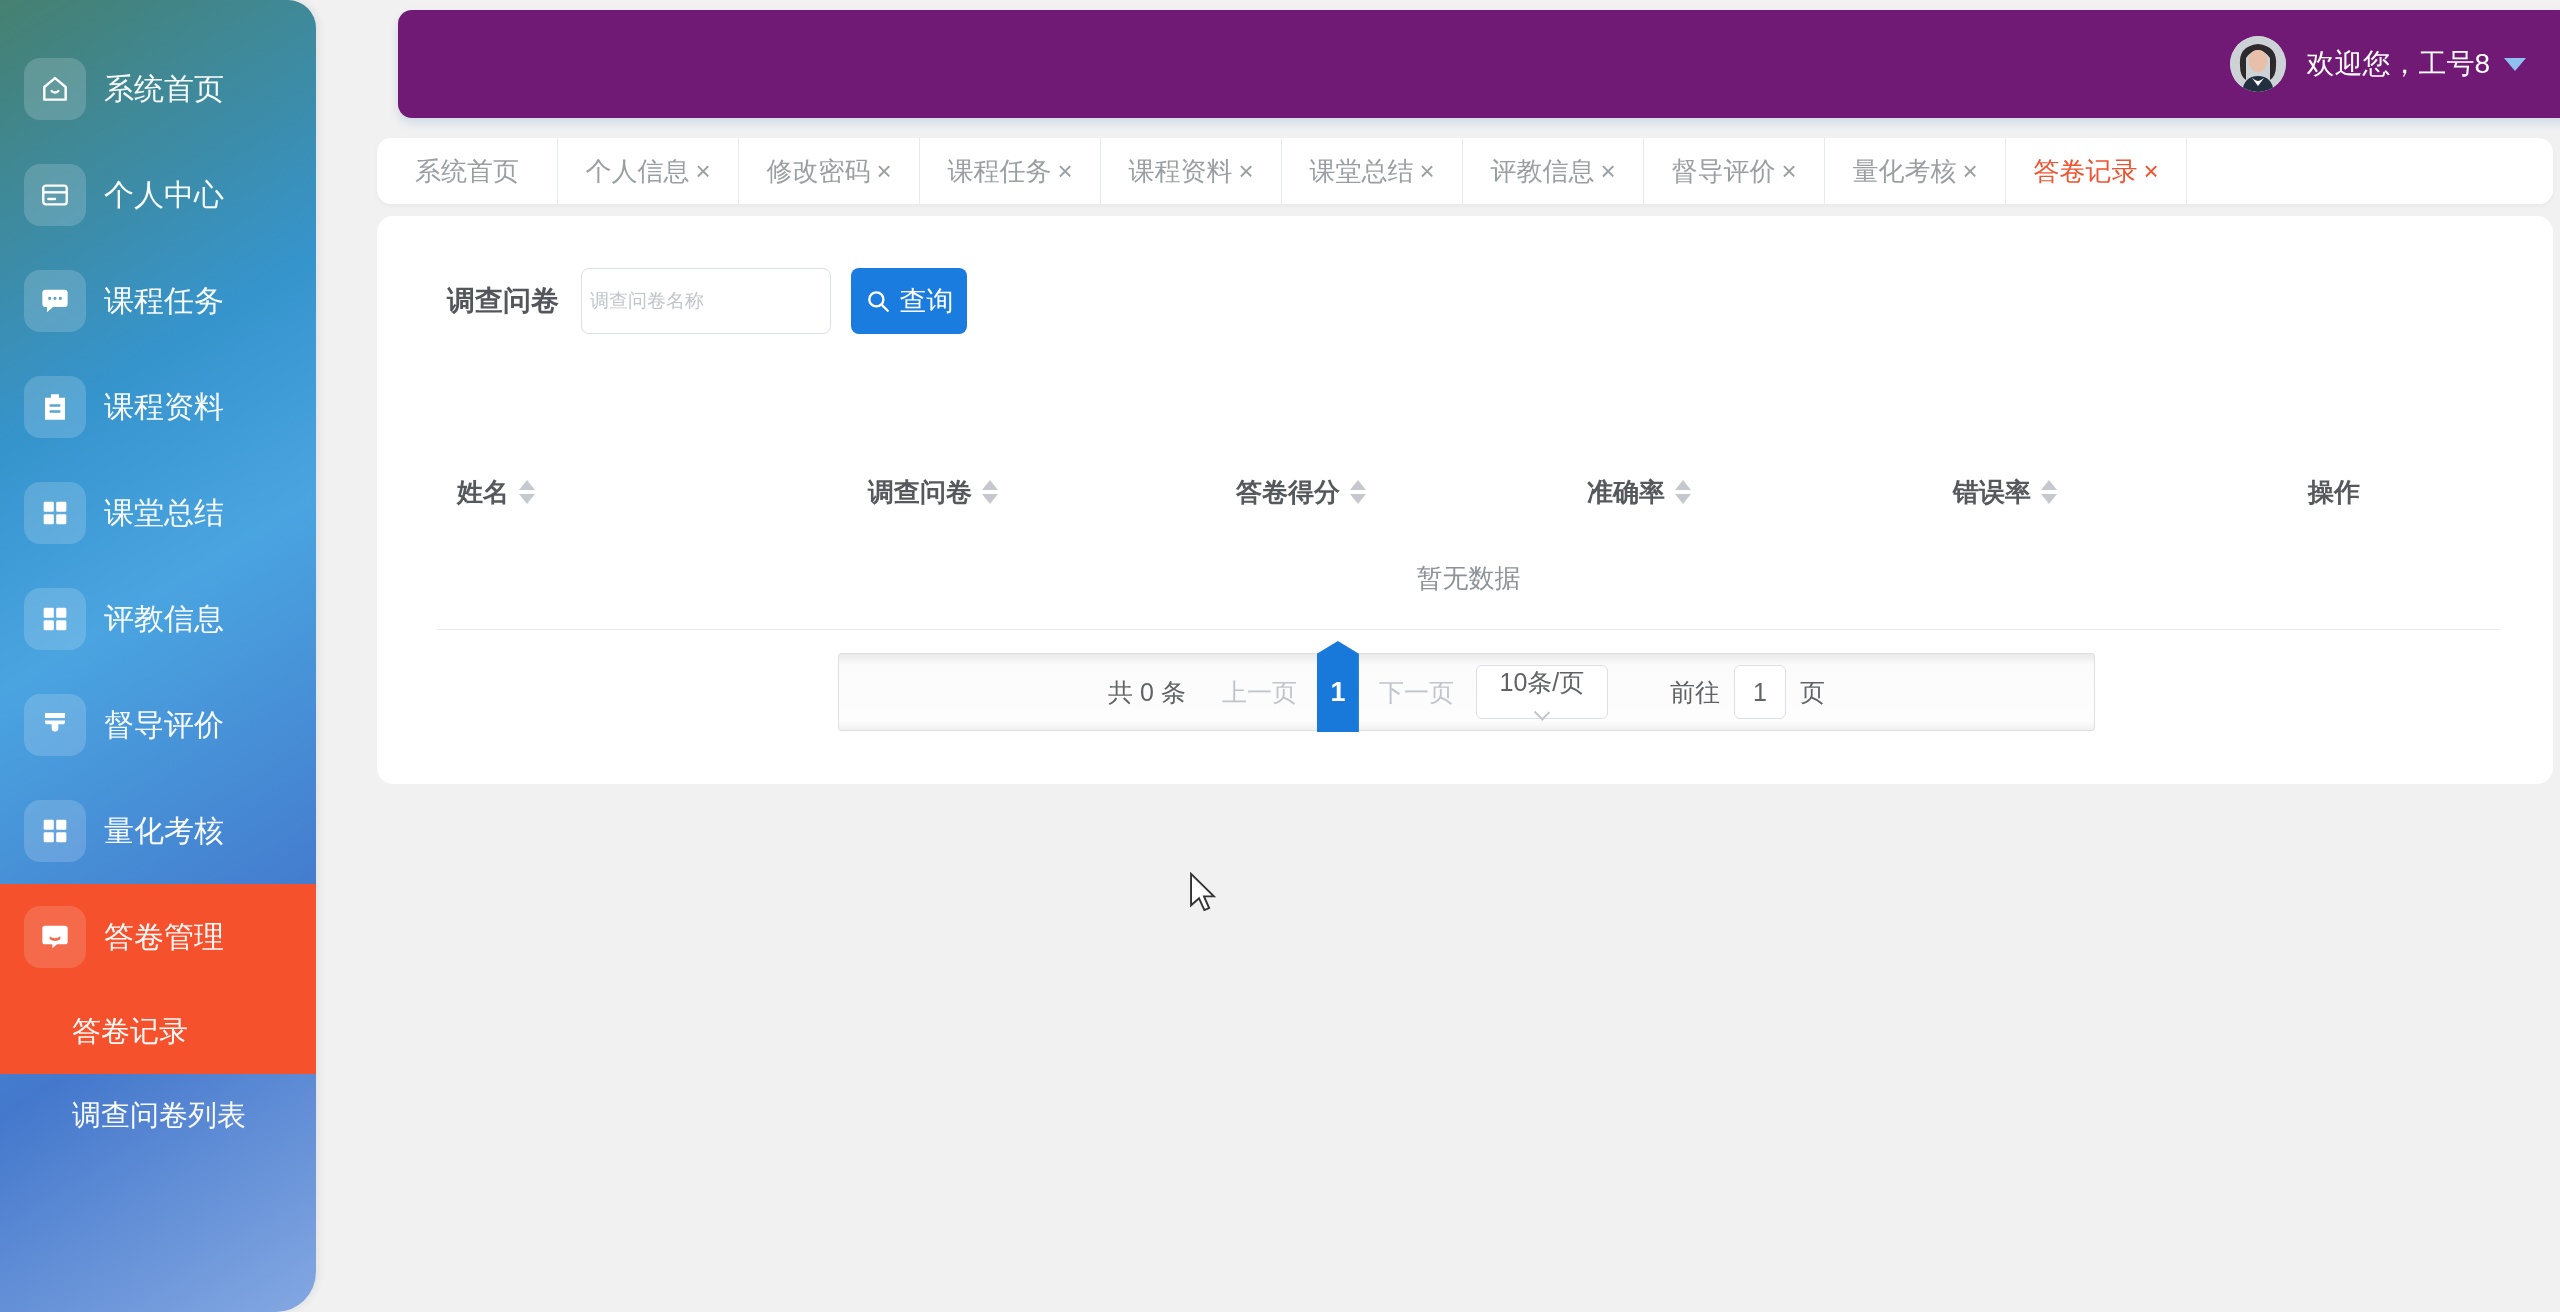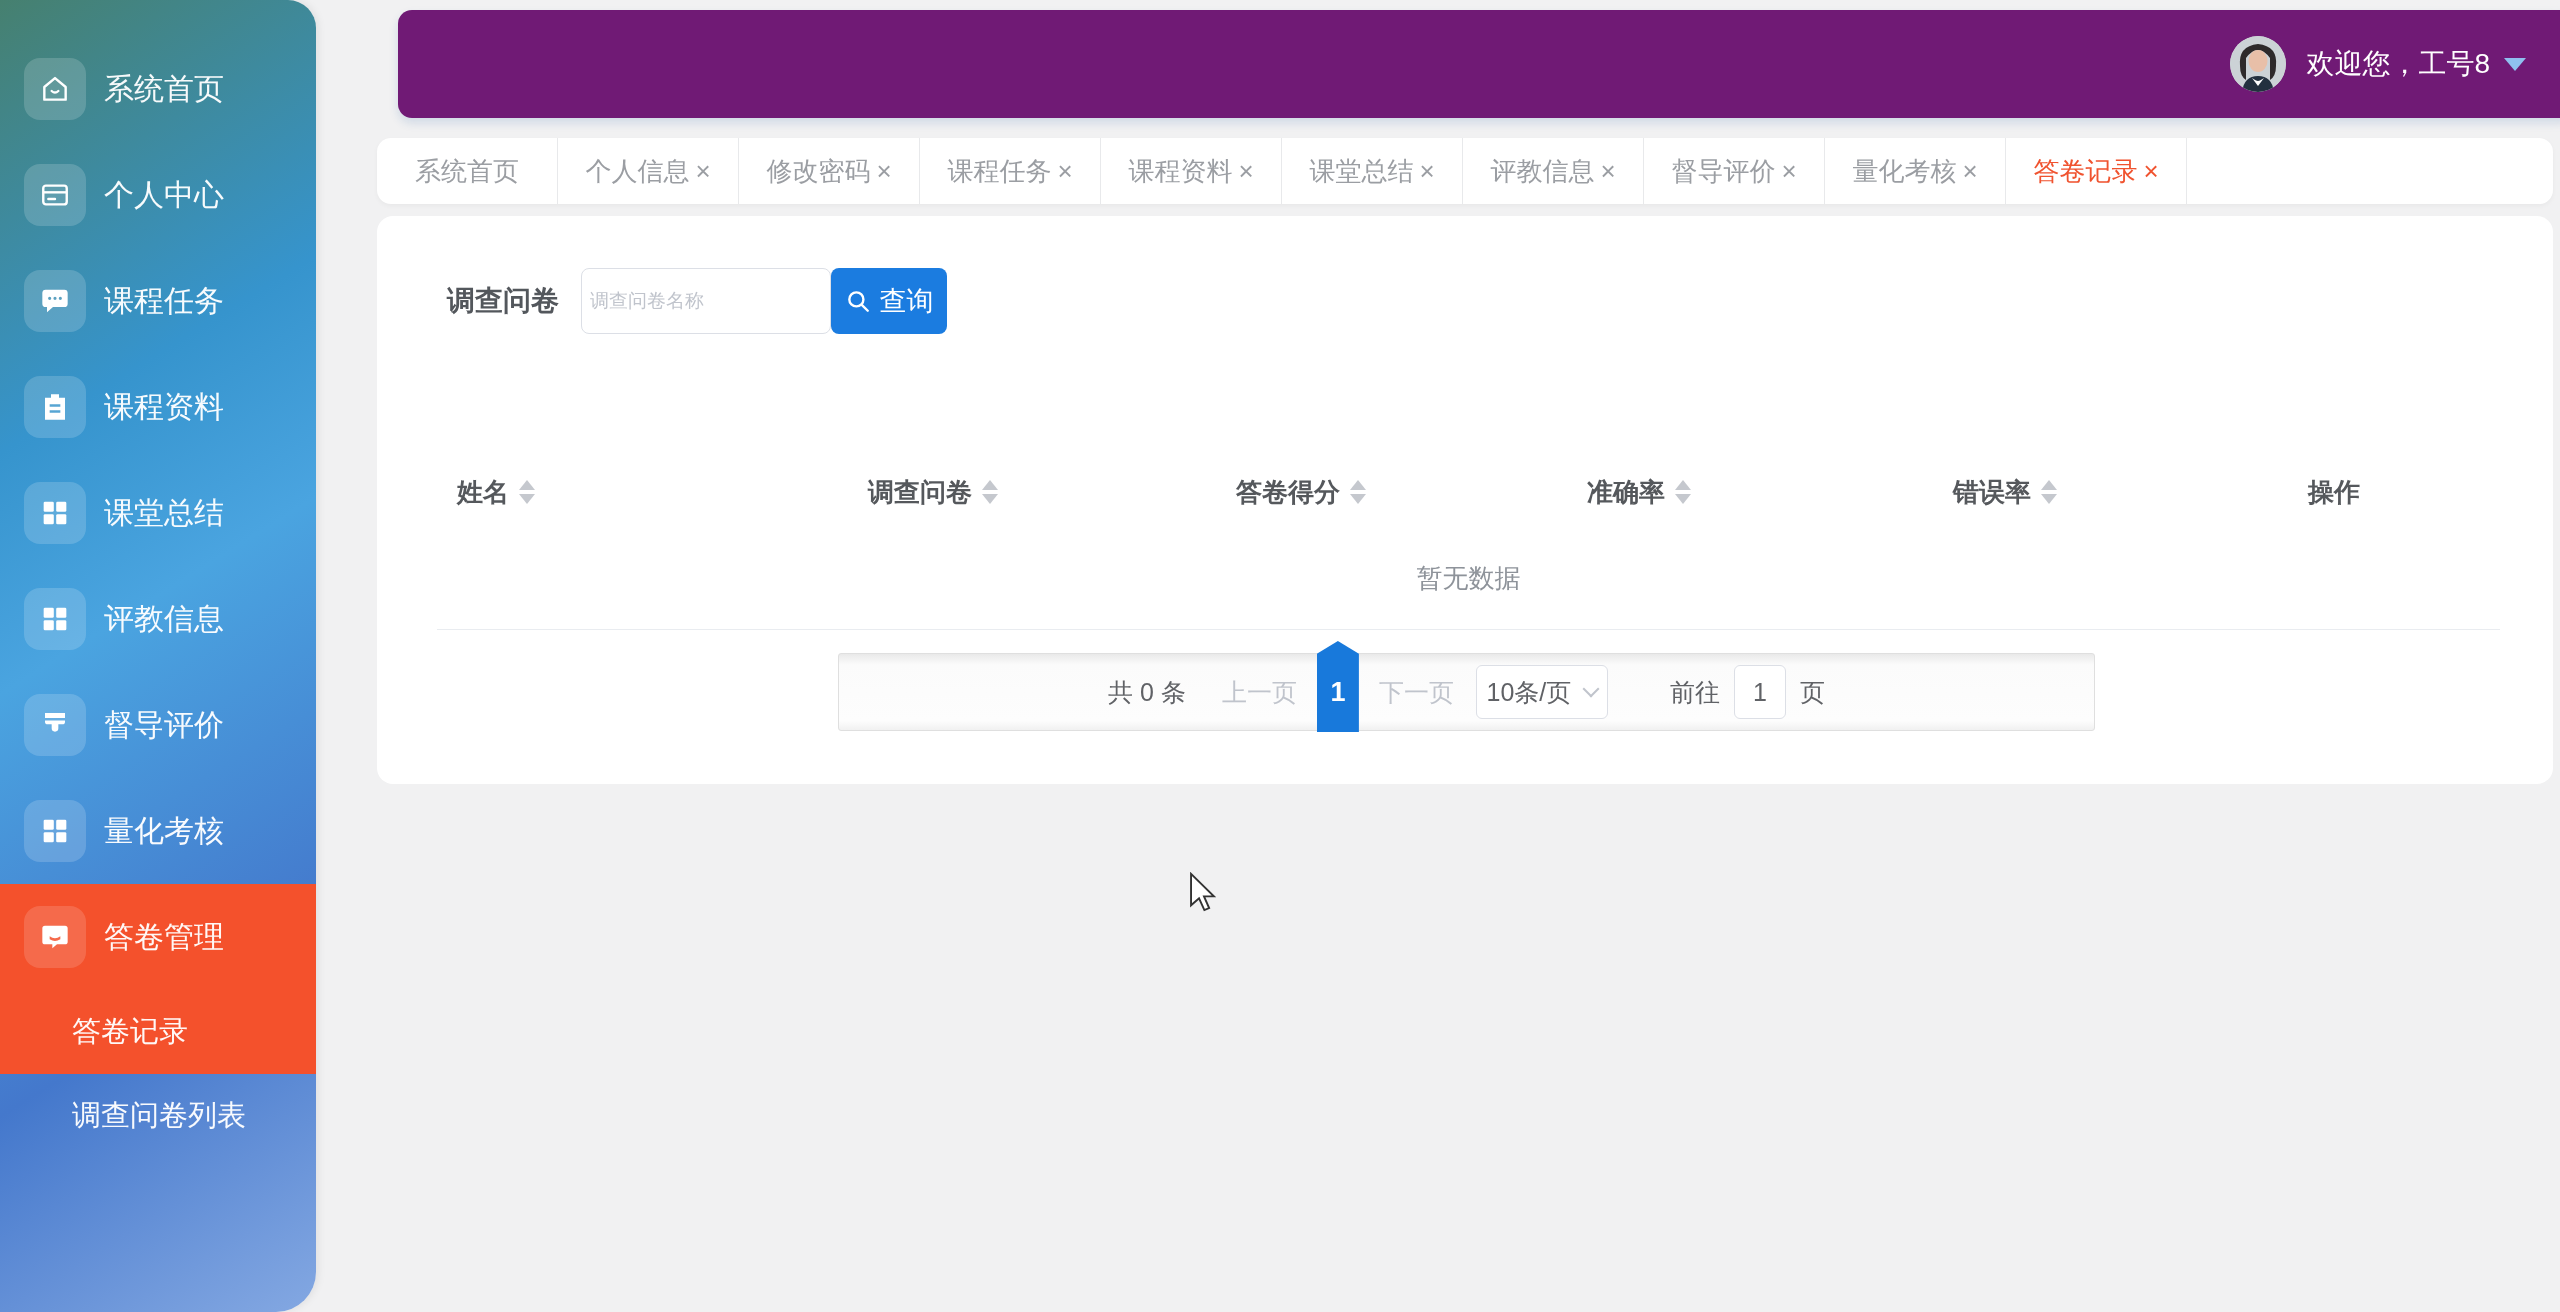--- a/index.html
+++ b/index.html
@@ -74,21 +74,21 @@
   }
   .search-row { position:absolute; left:70px; top:52px; display:flex; align-items:center; }
   .search-label { font-size:28px; font-weight:700; color:#53575c; width:118px; }
   .search-input {
     margin-left:16px; width:250px; height:66px; border:1px solid #dcdfe6; border-radius:8px;
     font-size:19px; color:#606266; padding:0 8px; outline:none;
     font-family:"Liberation Sans","DejaVu Sans",sans-serif;
   }
   .search-input::placeholder { color:#c0c4cc; }
   .search-btn {
-    width:116px; height:66px; border:none; border-radius:8px;
+    margin-left:20px; width:116px; height:66px; border:none; border-radius:8px;
     background:#1b7ce0; color:#fff; font-size:27px; cursor:pointer;
     display:flex; align-items:center; justify-content:center; gap:9px;
     font-family:"Liberation Sans","DejaVu Sans",sans-serif;
   }
   .search-btn svg { width:26px; height:26px; }
 
   
   .table { position:absolute; left:60px; top:240px; width:2063px; }
   .thead {
     display:grid; grid-template-columns:411px 368px 351px 366px 355px auto;
@@ -118,21 +118,21 @@
     width:42px; height:91px; align-self:flex-start; margin:-13px 10px 0 10px;
     background:#1879db;
     clip-path:polygon(50% 0,100% 14%,100% 100%,0 100%,0 14%);
     color:#fff; font-size:27px; font-weight:700;
     display:flex; align-items:center; justify-content:center; padding-top:12px;
     cursor:pointer;
   }
   .pager-select {
     margin-left:12px; width:132px; height:54px; border:1px solid #dcdfe6; border-radius:6px;
     background:#fff; display:flex; align-items:center; justify-content:center; gap:14px;
-    color:#606266; cursor:pointer;
+    color:#606266; cursor:pointer;flex-direction:column;
   }
   .select-caret { width:12px; height:12px; border-right:2px solid #c0c4cc; border-bottom:2px solid #c0c4cc; transform:rotate(45deg); margin-top:-6px; }
   .pager-goto { margin-left:62px; display:flex; align-items:center; gap:14px; }
   .goto-input {
     width:52px; height:54px; border:1px solid #dcdfe6; border-radius:6px; background:#fff;
     text-align:center; font-size:25px; color:#606266; outline:none;
     font-family:"Liberation Sans","DejaVu Sans",sans-serif;
   }
 
   

